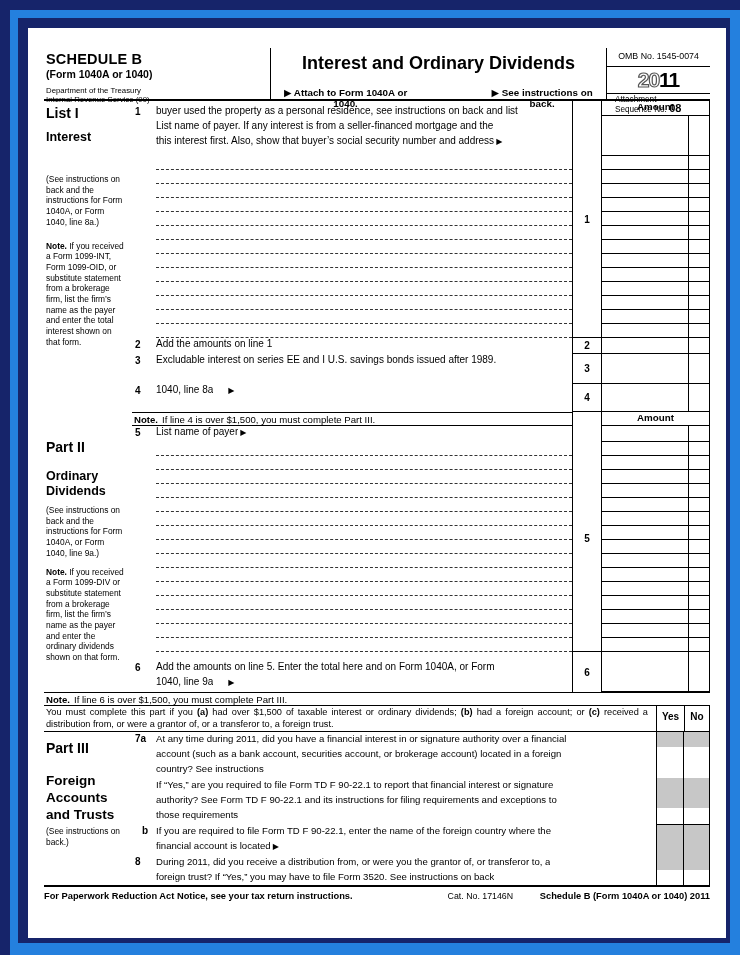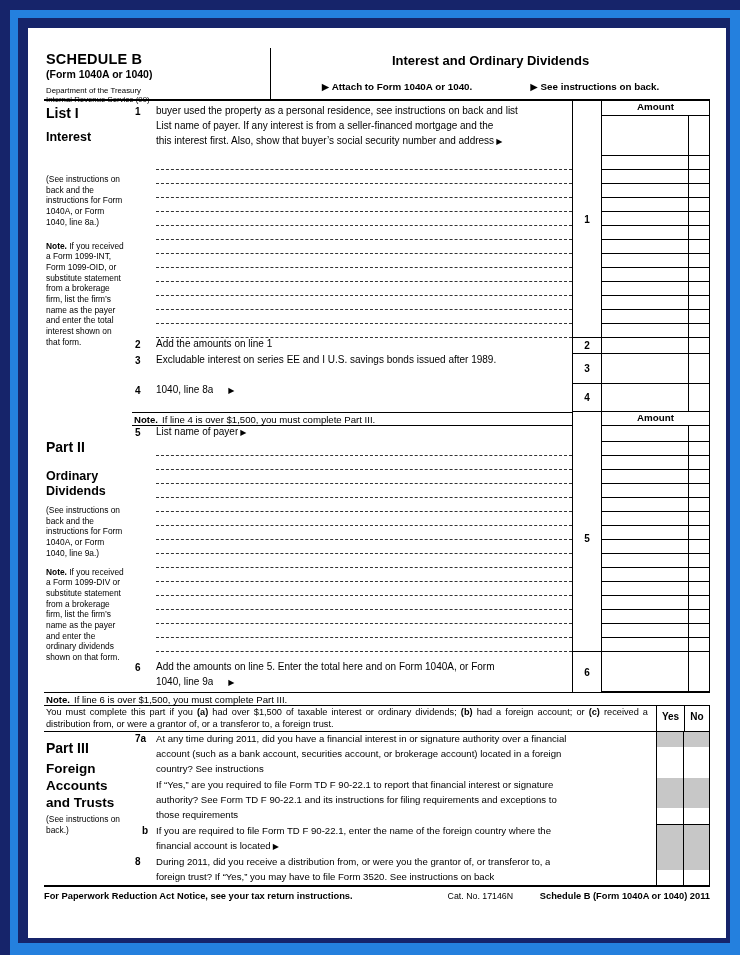--- a/index.html
+++ b/index.html
@@ -10,21 +10,21 @@
           border:10px solid #16246a; border-right-width:4px; border-bottom-width:5px; }
   .content { padding:20px 16px 0 16px; }
 
   
   .hdr { display:flex; border-bottom:2.5px solid #000; height:53px; }
   .hdr-left { width:227px; border-right:1.2px solid #000; padding:3px 6px 0 2px; }
   .sched-b { font-size:14.5px; font-weight:bold; letter-spacing:.2px; }
   .form-no { font-size:10.5px; font-weight:bold; margin-top:1px; }
   .dept { font-size:7.8px; margin-top:6px; line-height:9px; }
   .hdr-center { flex:1; text-align:center; padding-top:5px; }
-  .main-title { font-size:13px; font-weight:bold; }
+  .main-title { font-size:18px; font-weight:bold; }
   .attach-row { display:flex; justify-content:center; gap:58px; margin-top:13px; font-size:9.8px; font-weight:bold; }
   .hdr-right { width:104px; border-left:1.2px solid #000; text-align:center; font-size:8.8px; }
   .omb { padding-top:3px; height:19px; border-bottom:1px solid #000; }
   .year-row { height:27px; border-bottom:1px solid #000; font-size:21px; font-weight:bold; line-height:26px; letter-spacing:-1px; }
   .yr-outline { color:#fff; -webkit-text-stroke:1.2px #555; }
   .seq { font-size:8.2px; text-align:left; padding-left:8px; line-height:9px; padding-top:1px; }
   .seq b { font-size:11px; }
 
   
   .name-row { display:flex; height:34px; border-bottom:2px solid #000; }
@@ -108,20 +108,28 @@
       <div class="dept">Department of the Treasury</div>
       <div class="dept" style="margin-top:0">Internal Revenue Service (99)</div>
     </div>
     <div class="hdr-center">
       <div class="main-title">Interest and Ordinary Dividends</div>
       <div class="attach-row">
         <span>▶ Attach to Form 1040A or 1040.</span>
         <span>▶ See instructions on back.</span>
       </div>
     </div>
+    <div class="hdr-right">
+      <div class="omb">OMB No. 1545-0074</div>
+      <div class="year-row"><span class="yr-outline">20</span><span>11</span></div>
+      <div class="seq">
+        <span>Attachment</span><br>
+        <span>Sequence No.</span> <b>08</b>
+      </div>
+    </div>
   </div>
 
 
   <div class="part" style="height:325px">
     <div class="sidebar">
       <div class="part-title">List I</div>
       <div class="part-sub" style="margin-top:9px">Interest</div>
       <div class="side-note" style="margin-top:29px">(See instructions on back and the instructions for Form 1040A, or Form 1040, line 8a.)</div>
       <div class="side-note" style="margin-top:13px">
         <b>Note.</b> <span>If you received a Form 1099-INT, Form 1099-OID, or substitute statement from a brokerage firm, list the firm’s name as the payer and enter the total interest shown on that form.</span>
@@ -410,21 +418,21 @@
     <div class="p3-intro-text">
       <span>You must complete this part if you </span><b>(a)</b><span> had over $1,500 of taxable interest or ordinary dividends; </span><b>(b)</b><span> had a foreign account; or </span><b>(c)</b><span> received a distribution from, or were a grantor of, or a transferor to, a foreign trust.</span>
     </div>
     <div class="yn-hdr">Yes</div>
     <div class="yn-hdr no">No</div>
   </div>
 
   <div class="p3-body">
     <div class="sidebar" style="padding-top:8px">
       <div class="part-title">Part III</div>
-      <div class="part-sub" style="margin-top:4px;font-size:13.5px;line-height:17px">Foreign Accounts and Trusts</div>
+      <div class="part-sub" style="margin-top:16px;font-size:13.5px;line-height:17px">Foreign Accounts and Trusts</div>
       <div class="side-note" style="margin-top:3px">(See instructions on back.)</div>
     </div>
     <div class="p3-main">
 
       <div class="qblock q3" style="height:46px">
         <div class="lnum">7a</div>
         <div class="qtext">
           <div class="qline">
                 <span>At any time during 2011, did you have a financial interest in or signature authority over a financial</span>
               </div>

